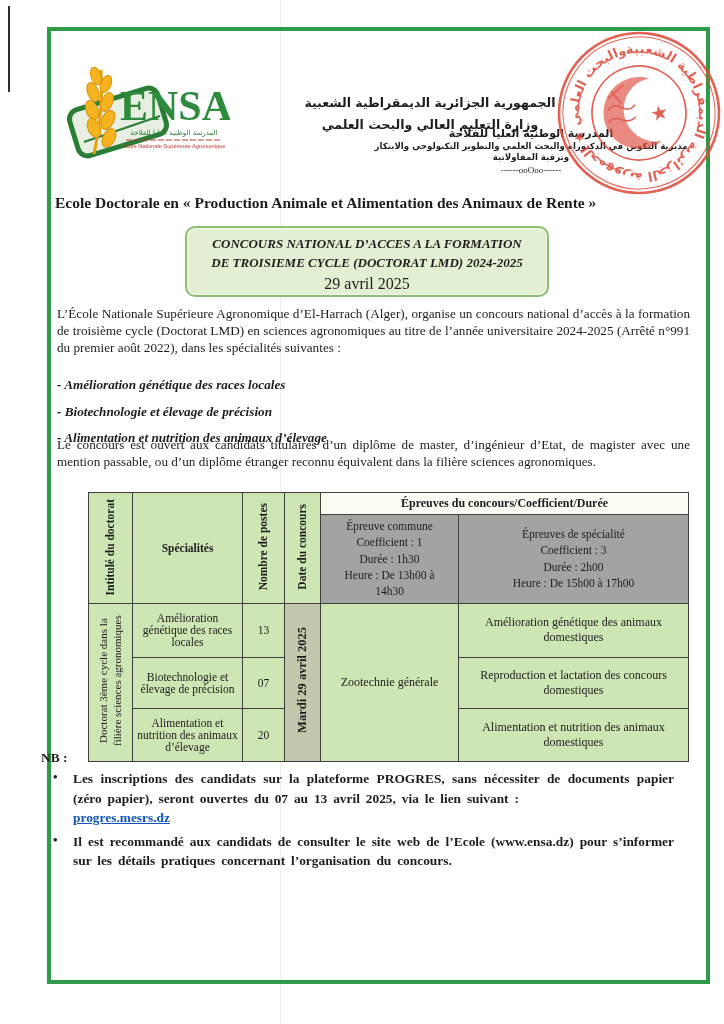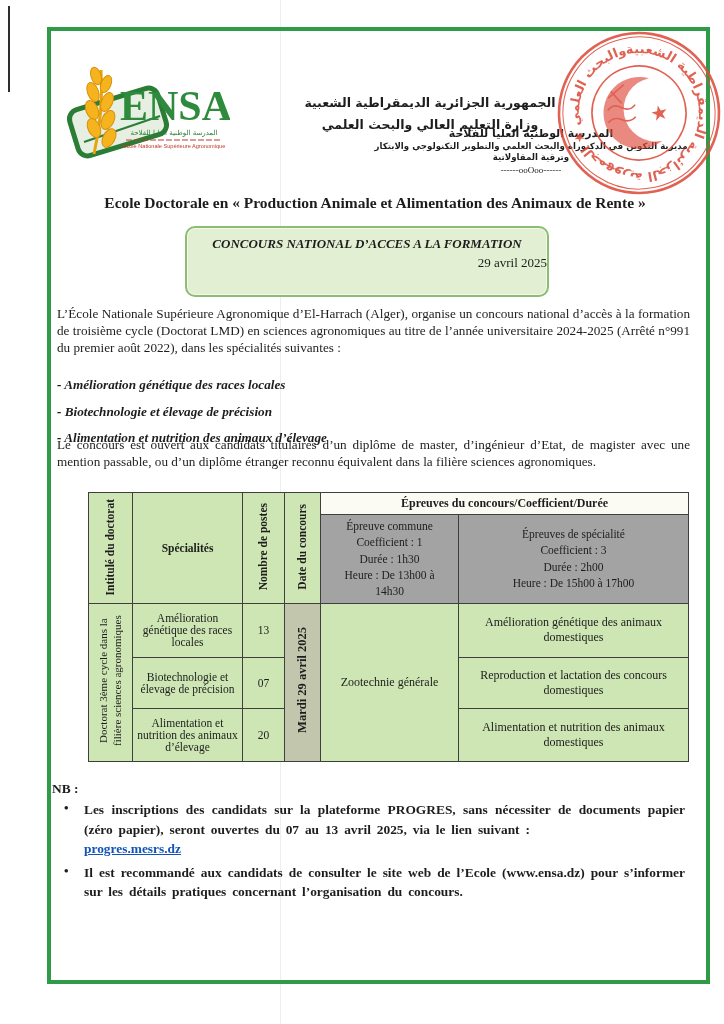--- a/index.html
+++ b/index.html
@@ -18,45 +18,45 @@
   .arabic-top{left:232px;top:76px;width:396px;text-align:center;direction:rtl;
     font-family:"DejaVu Sans", sans-serif;font-weight:bold;font-size:12.5px;line-height:1.75;margin-top:16px;}
   .arabic-sub{left:368px;top:127px;width:326px;text-align:center;direction:rtl;
     font-family:"DejaVu Sans", sans-serif;font-weight:bold;}
   .arabic-sub .l-school{font-size:11px;line-height:1.25;}
   .arabic-sub .l-dir{font-size:8.6px;line-height:1.35;}
   .arabic-sub .l-city{font-size:10px;line-height:1.3;}
   .arabic-sub .l-sep{direction:ltr;font-family:"Liberation Serif", serif;font-weight:normal;font-size:9px;line-height:1.4;color:#222;}
   .stamp{left:552px;top:26px;width:174px;height:174px;opacity:.88;}
   
-  .doc-title{left:55px;top:194px;width:640px;text-align:center;font-weight:bold;font-size:15.5px;}
+  .doc-title{left:55px;top:194px;width:640px;text-align:left;font-weight:bold;font-size:15.5px;}
   .notice-box{left:185px;top:226px;width:360px;height:60px;background:#e3efd2;
     border:2px solid #8cbd72;border-radius:10px;text-align:center;padding-top:7px;
     box-shadow:inset 0 0 0 1px #f3f8ec;}
   .notice-box .nl{font-weight:bold;font-style:italic;font-size:13px;line-height:1.45;}
-  .notice-box .nd{font-size:13px;line-height:1.4;text-align:right;}
+  .notice-box .nd{font-size:16px;line-height:1.4;}
   
   .para{left:57px;width:633px;font-size:13.2px;line-height:17.2px;text-align:justify;}
   .intro{top:305px;}
   .spec-list{left:57px;top:377px;width:633px;font-weight:bold;font-style:italic;font-size:13.2px;}
   .spec-list .si{margin-bottom:10.5px;}
   .elig{top:436px;}
   
   table.concours{position:absolute;left:88px;top:492px;width:600px;border-collapse:collapse;
     table-layout:fixed;font-size:11.5px;}
   table.concours td, table.concours th{border:1.5px solid #3f3f3f;background:#cde6b4;
     vertical-align:middle;text-align:center;padding:2px 3px;font-weight:normal;}
   table.concours .bold{font-weight:bold;}
   table.concours .wcell{background:#a3a3a3;text-align:center;padding:3px 18px;line-height:1.42;}
   table.concours .group-h{background:#fbfbf3;font-weight:bold;font-size:12px;}
   table.concours .date-cell{background:#c2c6ac;font-weight:bold;font-size:12.5px;}
   .vtext{writing-mode:vertical-rl;transform:rotate(180deg);display:inline-block;
     line-height:1.25;max-height:150px;}
   
-  .nb{left:52px;top:750px;width:633px;font-size:13.4px;font-weight:bold;margin-top:31px;}
+  .nb{left:41px;top:750px;width:633px;font-size:13.4px;font-weight:bold;}
   .nb-label{margin-bottom:3px;}
   .nb-item{display:flex;margin-left:12px;margin-bottom:4px;}
   .nb-bullet{width:20px;flex:none;font-size:13px;}
   .nb-text{flex:1;text-align:justify;line-height:19.5px;word-spacing:2.5px;}
   a.doc-link{color:#1353b8;font-weight:bold;text-decoration:underline;}
 </style>
 </head>
 <body>
 
 <div class="abs scan-edge"></div>
@@ -119,20 +119,21 @@
       <path d="M55 90 q7 -5 14 0 q7 5 14 0" stroke="#dd4c3c" fill="none" stroke-width="1.6"></path>
       <path d="M60 66 l18 -10 M64 60 l8 14" stroke="#dd4c3c" fill="none" stroke-width="1.6"></path>
     </g>
   </g>
 </svg>
 
 <div class="abs doc-title">Ecole Doctorale en « Production Animale et Alimentation des Animaux de Rente »</div>
 
 <div class="abs notice-box">
   <div class="nl">CONCOURS NATIONAL D’ACCES A LA FORMATION</div>
+  <div class="nl">DE TROISIEME CYCLE (DOCTORAT LMD) 2024-2025</div>
   <div class="nd">29 avril 2025</div>
 </div>
 
 <div class="abs para intro">L’École Nationale Supérieure Agronomique d’El-Harrach (Alger), organise un concours national d’accès à la formation de troisième cycle (Doctorat LMD) en sciences agronomiques au titre de l’année universitaire 2024-2025 (Arrêté n°991 du premier août 2022), dans les spécialités suivantes :</div>
 
 <div class="abs spec-list">
   <div class="si">- Amélioration génétique des races locales</div>
   <div class="si">- Biotechnologie et élevage de précision</div>
   <div class="si">- Alimentation et nutrition des animaux d’élevage</div>
 </div>

